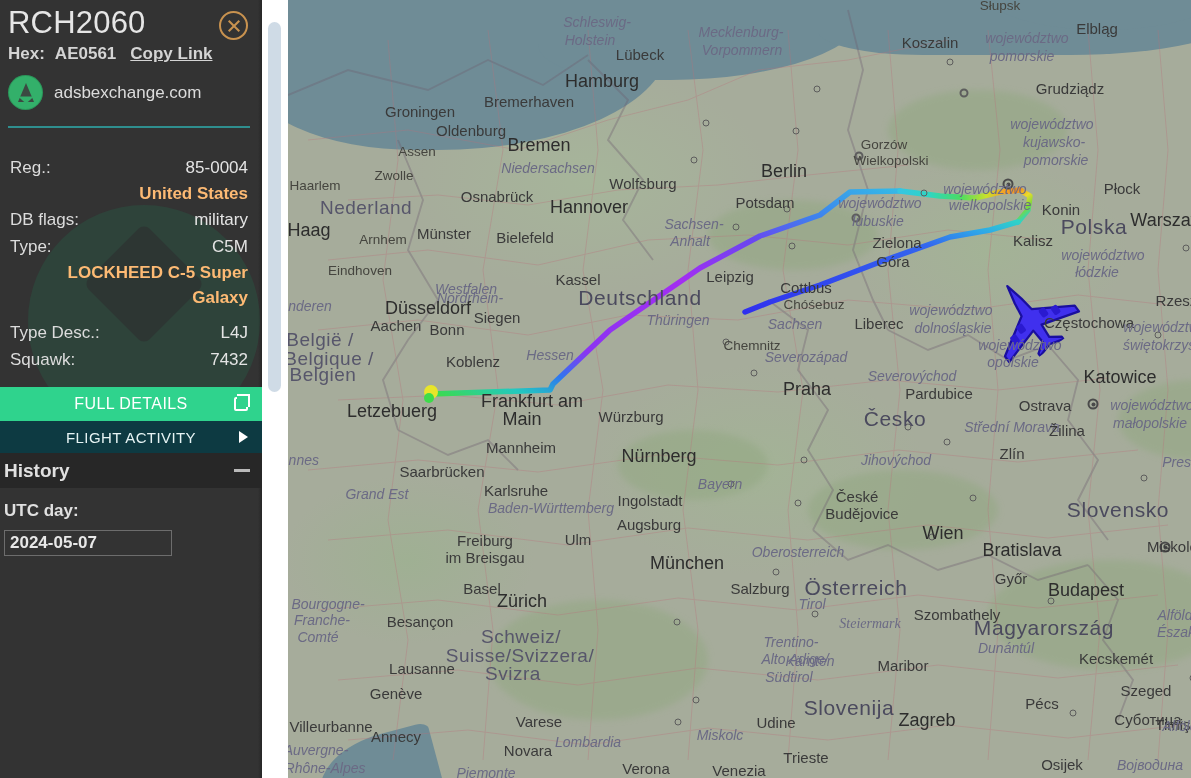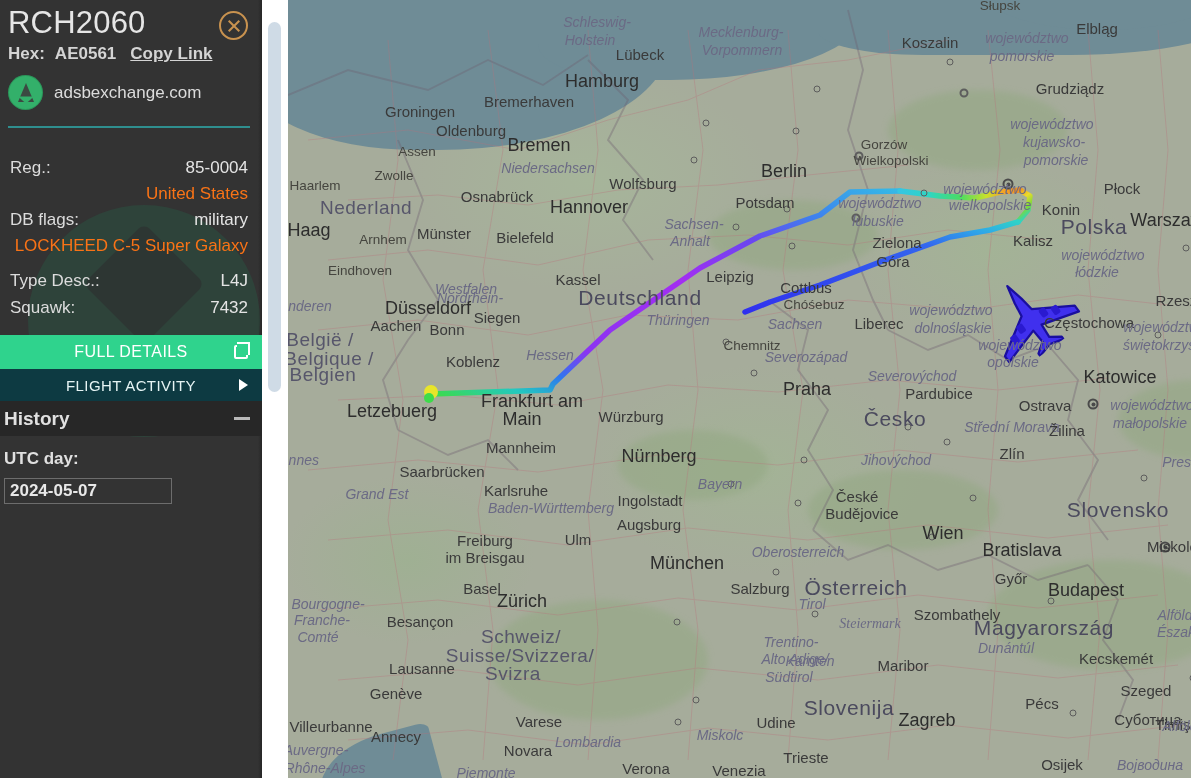--- a/index.html
+++ b/index.html
@@ -128,21 +128,21 @@
   }
   .ac-eng{ position:absolute; top:58px; width:24px;height:11px; background:#cdd2d6; border-radius:5px;}
   .ac-gear{ position:absolute; top:72px; width:8px;height:12px;background:#3a3f44;border-radius:2px;}
   .photo-credit{ font-size:13px; color:#cfcfcf; margin-top:4px; }
 
   
   .info{ margin-top: 26px; padding: 0 4px 0 2px; font-size:17px; color:#dcdcdc; }
   .info-row{ display:flex; justify-content:space-between; align-items:baseline; line-height:27px;}
   .info-row .k{ color:#dcdcdc; }
   .info-row .v{ color:#e4e4e4; text-align:right; }
-  .info-full{ text-align:right; line-height:25px; color:#f97316; }
+  .info-full{ text-align:right; line-height:25px; color:#fdba74;font-weight:bold; }
   .gap{ height:9px; }
 
   
   .btn-full{
     margin-top: 14px;
     height: 34px; background:#2fd38d; color:#fff;
     display:flex; align-items:center; justify-content:center;
     font-size:16px; letter-spacing:.4px; position:relative; cursor:pointer;
   }
   .btn-full .ext{
@@ -287,20 +287,24 @@
 
         <div class="info">
           <div class="info-row">
             <span class="k">Reg.:</span>
             <span class="v">85-0004</span>
           </div>
           <div class="info-full">United States</div>
           <div class="info-row">
             <span class="k">DB flags:</span>
             <span class="v">military</span>
+          </div>
+          <div class="info-row">
+            <span class="k">Type:</span>
+            <span class="v">C5M</span>
           </div>
           <div class="info-full">LOCKHEED C-5 Super Galaxy</div>
           <div class="gap"></div>
           <div class="info-row">
             <span class="k">Type Desc.:</span>
             <span class="v">L4J</span>
           </div>
           <div class="info-row">
             <span class="k">Squawk:</span>
             <span class="v">7432</span>

